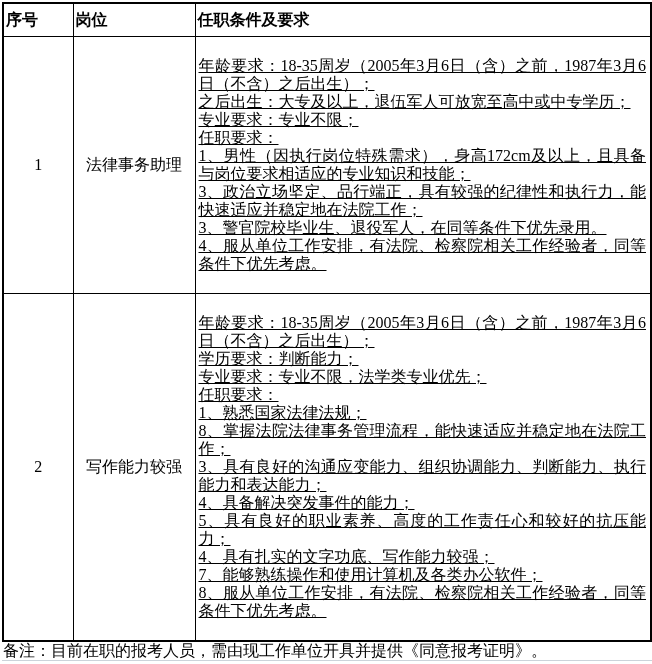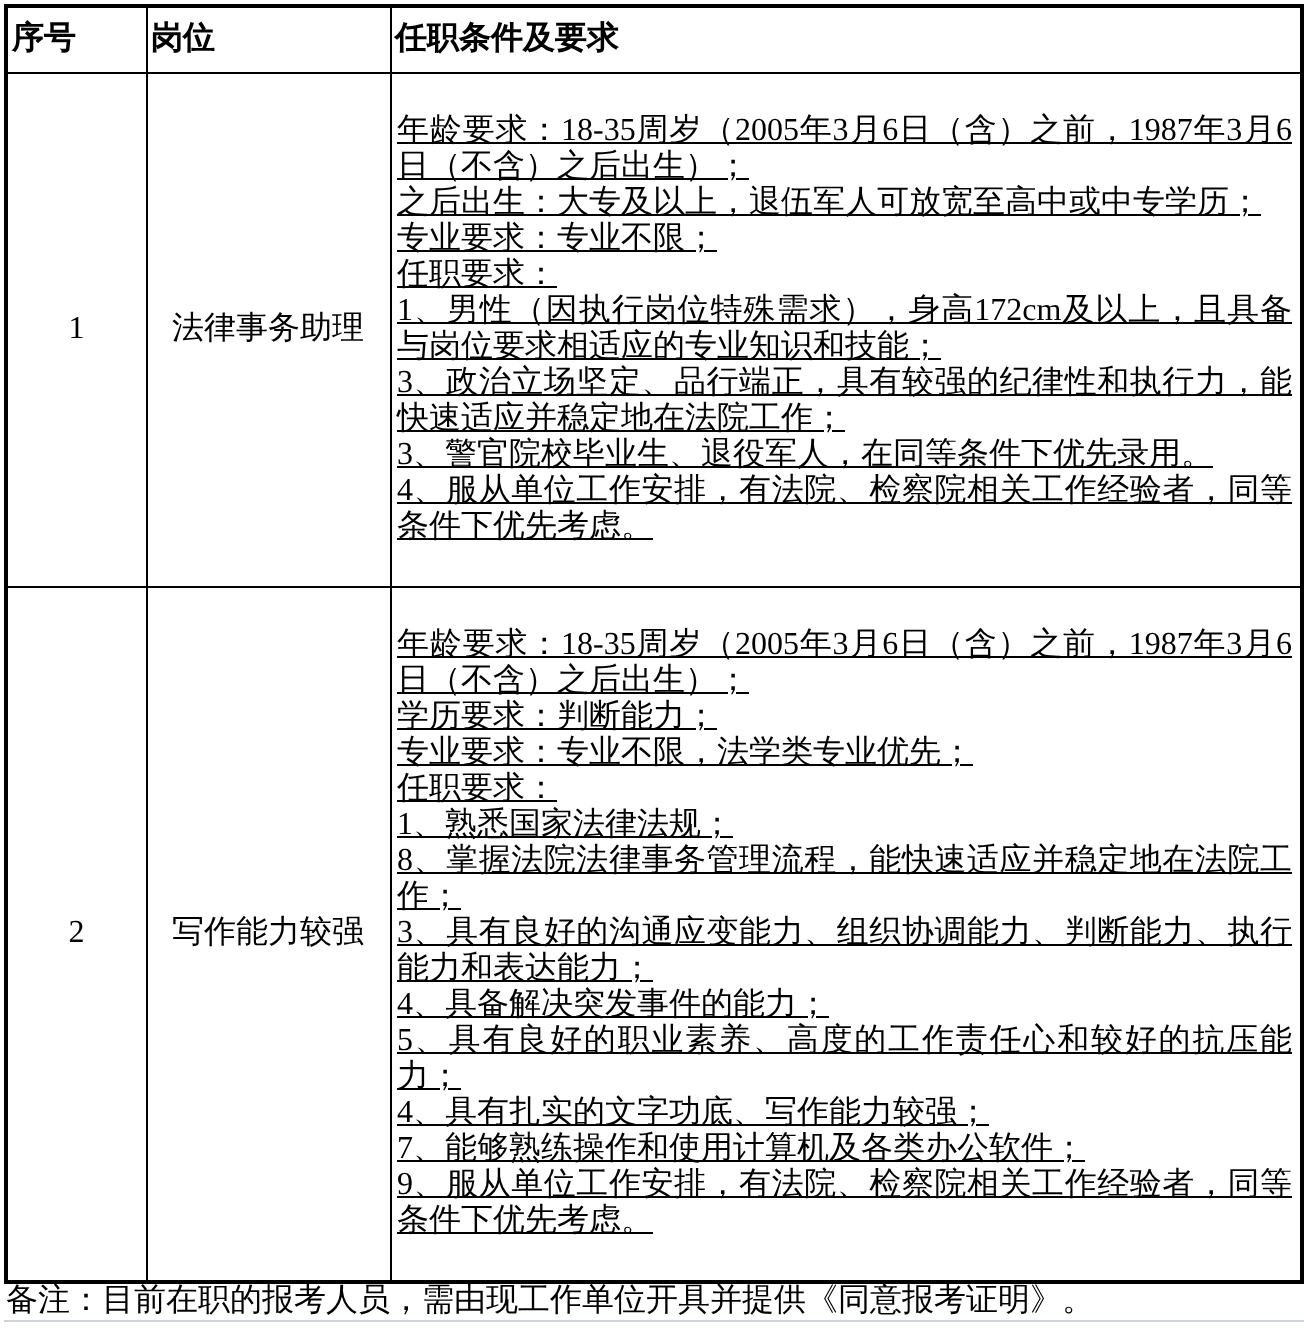--- a/index.html
+++ b/index.html
@@ -102,19 +102,19 @@
             <div class="req-line">学历要求：判断能力；</div>
             <div class="req-line">专业要求：专业不限，法学类专业优先；</div>
             <div class="req-line">任职要求：</div>
             <div class="req-line">1、熟悉国家法律法规；</div>
             <div class="req-line">8、掌握法院法律事务管理流程，能快速适应并稳定地在法院工作；</div>
             <div class="req-line">3、具有良好的沟通应变能力、组织协调能力、判断能力、执行能力和表达能力；</div>
             <div class="req-line">4、具备解决突发事件的能力；</div>
             <div class="req-line">5、具有良好的职业素养、高度的工作责任心和较好的抗压能力；</div>
             <div class="req-line">4、具有扎实的文字功底、写作能力较强；</div>
             <div class="req-line">7、能够熟练操作和使用计算机及各类办公软件；</div>
-            <div class="req-line">9、服从单位工作安排，有法院、检察院相关工作经验者，同等条件下优先考虑。</div>
+            <div class="req-line">8、服从单位工作安排，有法院、检察院相关工作经验者，同等条件下优先考虑。</div>
           </td>
   </tr>
 </tbody>
   </table>
   <div class="note">备注：目前在职的报考人员，需由现工作单位开具并提供《同意报考证明》。</div>
 </div>
 
 </body></html>

